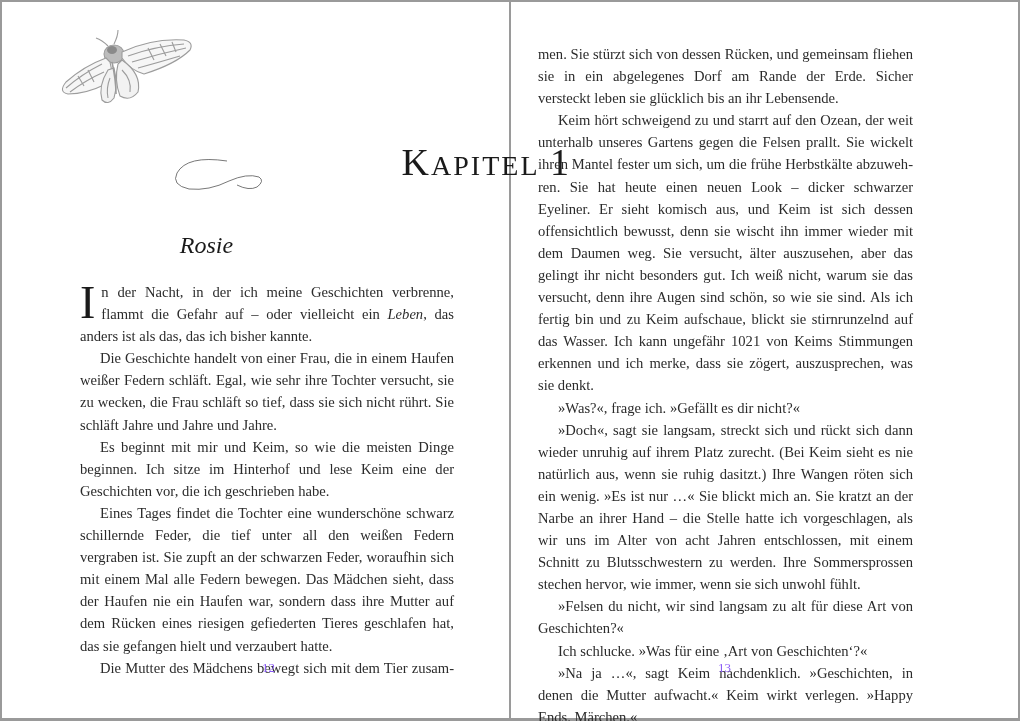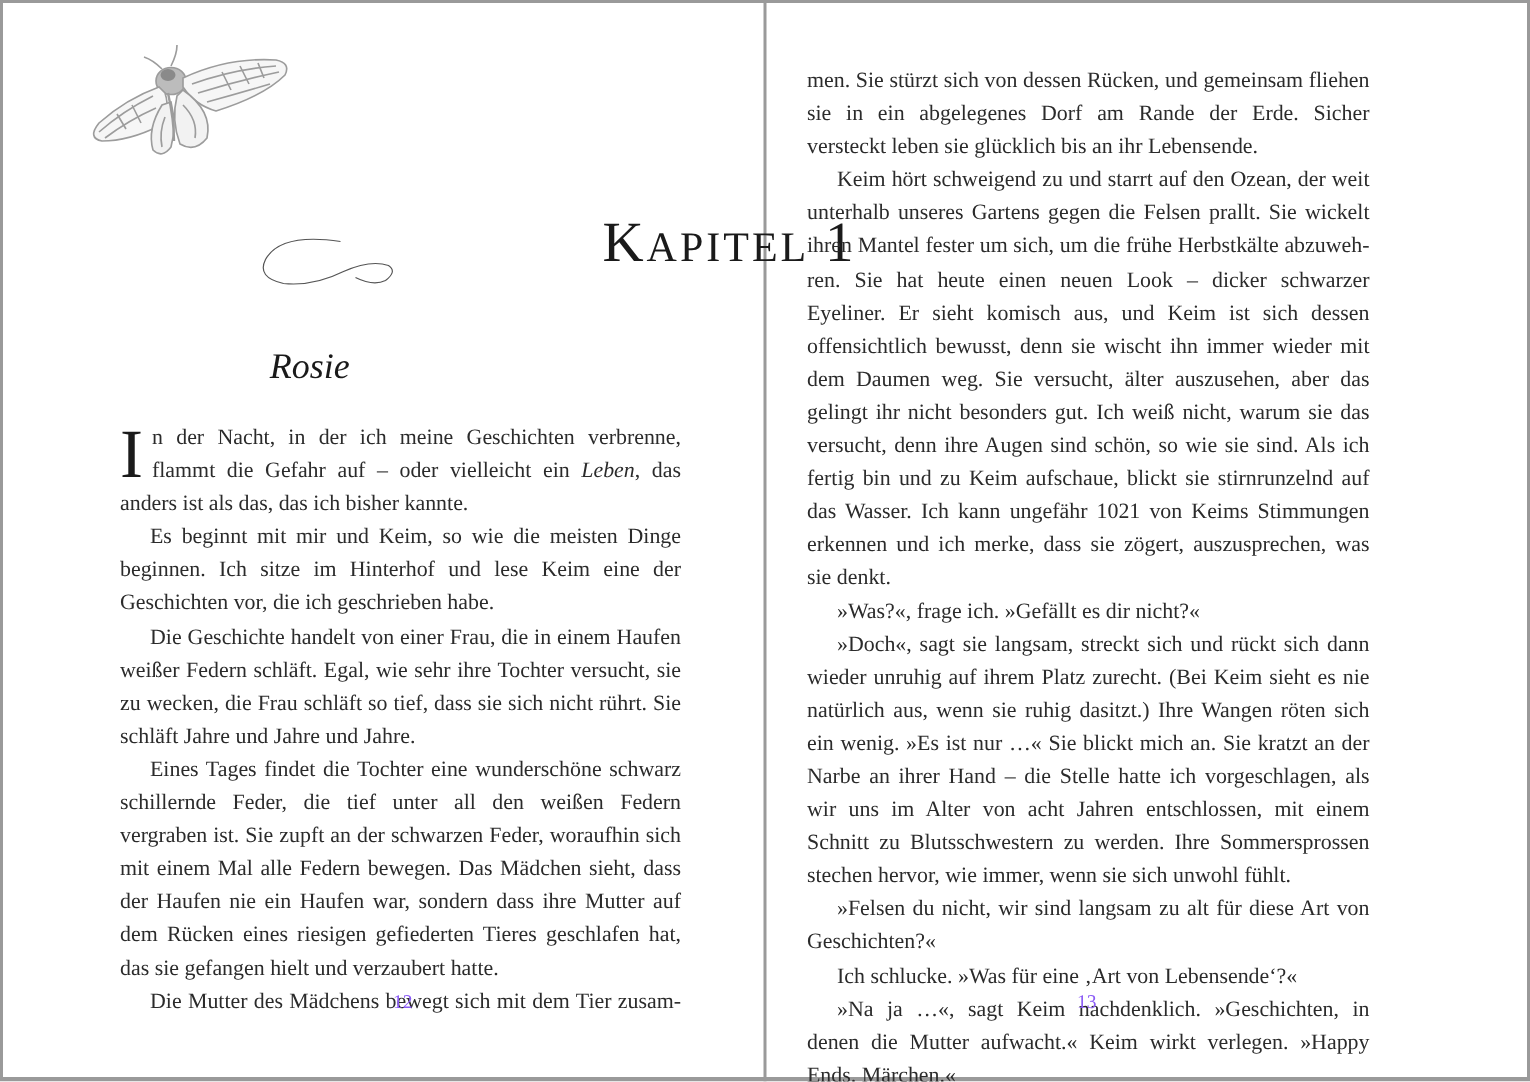--- a/index.html
+++ b/index.html
@@ -171,34 +171,34 @@
     <span class="cap">K</span><span class="sc">APITEL</span>
     <span class="cap">1</span>
   </div>
 
   <div class="chapter-name">Rosie</div>
 
   <div class="text left-text">
     <p class="noindent">
       <span class="dropcap">I</span><span>n der Nacht, in der ich meine Geschichten verbrenne, flammt die Gefahr auf – oder vielleicht ein </span><em>Leben</em><span>, das anders ist als das, das ich bisher kannte.</span>
     </p>
+    <p>Die Geschichte handelt von einer Frau, die in einem Haufen weißer Federn schläft. Egal, wie sehr ihre Tochter versucht, sie zu wecken, die Frau schläft so tief, dass sie sich nicht rührt. Sie schläft Jahre und Jahre und Jahre.</p>
     <p>Es beginnt mit mir und Keim, so wie die meisten Dinge begin­nen. Ich sitze im Hinterhof und lese Keim eine der Geschichten vor, die ich geschrieben habe.</p>
-    <p>Die Geschichte handelt von einer Frau, die in einem Haufen weißer Federn schläft. Egal, wie sehr ihre Tochter versucht, sie zu wecken, die Frau schläft so tief, dass sie sich nicht rührt. Sie schläft Jahre und Jahre und Jahre.</p>
     <p>Eines Tages findet die Tochter eine wunderschöne schwarz schillernde Feder, die tief unter all den weißen Federn vergraben ist. Sie zupft an der schwarzen Feder, woraufhin sich mit einem Mal alle Federn bewegen. Das Mädchen sieht, dass der Haufen nie ein Haufen war, sondern dass ihre Mutter auf dem Rücken eines riesigen gefiederten Tieres geschlafen hat, das sie gefangen hielt und verzaubert hatte.</p>
     <p style="text-align-last: justify;">Die Mutter des Mädchens bewegt sich mit dem Tier zusam-</p>
   </div>
 
   <div class="folio folio-left">12</div>
 </div>
 
 <div class="page page-right">
   <div class="text right-text">
     <p class="noindent">men. Sie stürzt sich von dessen Rücken, und gemeinsam fliehen sie in ein abgelegenes Dorf am Rande der Erde. Sicher versteckt leben sie glücklich bis an ihr Lebensende.</p>
     <p>Keim hört schweigend zu und starrt auf den Ozean, der weit unterhalb unseres Gartens gegen die Felsen prallt. Sie wickelt ihren Mantel fester um sich, um die frühe Herbstkälte abzuweh­ren. Sie hat heute einen neuen Look – dicker schwarzer Eyeliner. Er sieht komisch aus, und Keim ist sich dessen offensichtlich bewusst, denn sie wischt ihn immer wieder mit dem Daumen weg. Sie versucht, älter auszusehen, aber das gelingt ihr nicht besonders gut. Ich weiß nicht, warum sie das versucht, denn ihre Augen sind schön, so wie sie sind. Als ich fertig bin und zu Keim aufschaue, blickt sie stirnrunzelnd auf das Wasser. Ich kann ungefähr 1021 von Keims Stimmungen erkennen und ich merke, dass sie zögert, auszusprechen, was sie denkt.</p>
     <p>»Was?«, frage ich. »Gefällt es dir nicht?«</p>
     <p>»Doch«, sagt sie langsam, streckt sich und rückt sich dann wieder unruhig auf ihrem Platz zurecht. (Bei Keim sieht es nie natürlich aus, wenn sie ruhig dasitzt.) Ihre Wangen röten sich ein wenig. »Es ist nur …« Sie blickt mich an. Sie kratzt an der Narbe an ihrer Hand – die Stelle hatte ich vorgeschlagen, als wir uns im Alter von acht Jahren entschlossen, mit einem Schnitt zu Blutsschwestern zu werden. Ihre Sommersprossen stechen hervor, wie immer, wenn sie sich unwohl fühlt.</p>
     <p>»Felsen du nicht, wir sind langsam zu alt für diese Art von Geschichten?«</p>
-    <p>Ich schlucke. »Was für eine ‚Art von Lebensende‘?«</p>
+    <p>Ich schlucke. »Was für eine ‚Art von Geschichten‘?«</p>
     <p>»Na ja …«, sagt Keim nachdenklich. »Geschichten, in denen die Mutter aufwacht.« Keim wirkt verlegen. »Happy Ends. Mär­chen.«</p>
   </div>
 
   <div class="folio folio-right">13</div>
 </div>
 
 </body></html>

